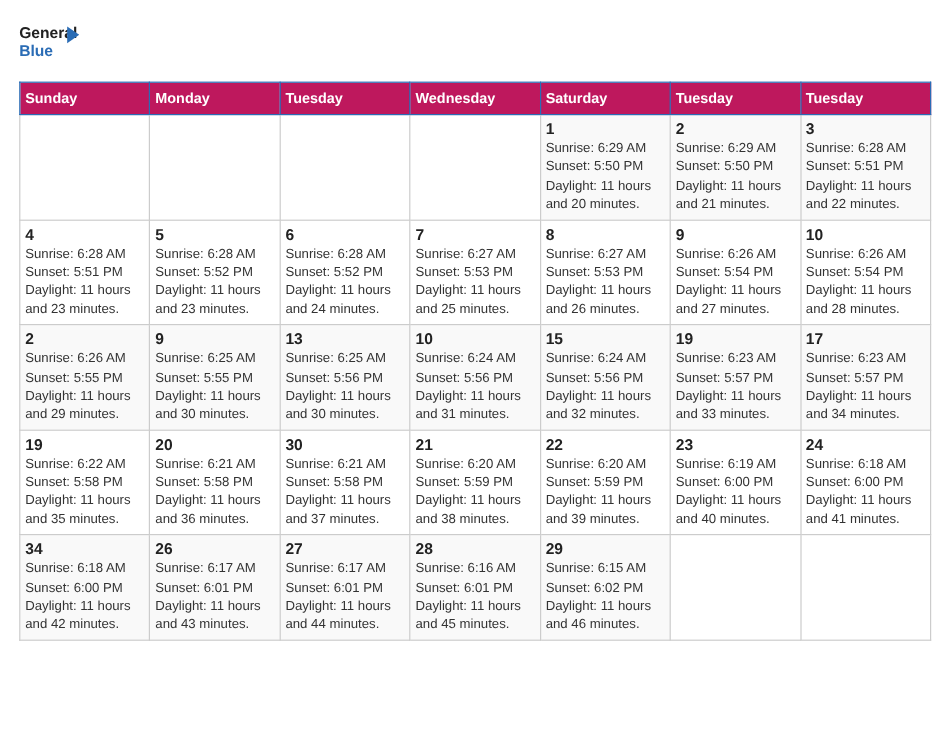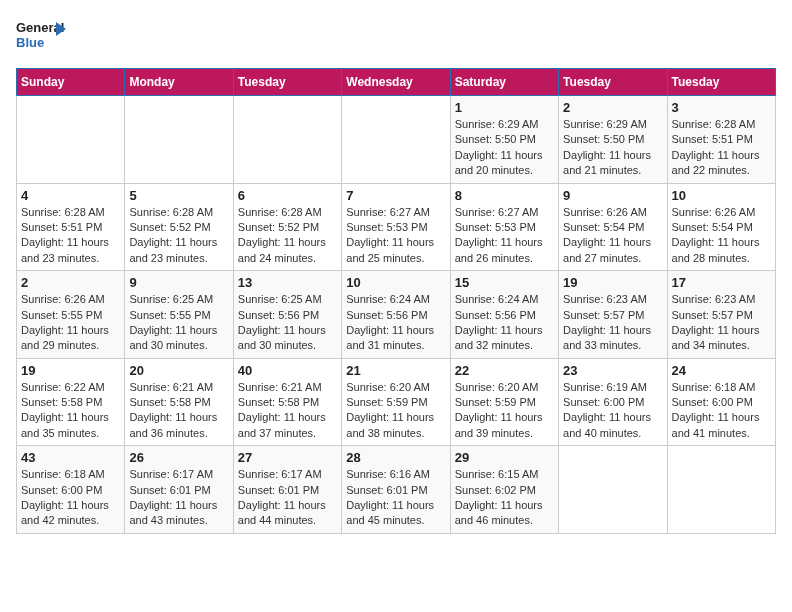--- a/index.html
+++ b/index.html
@@ -176,21 +176,21 @@
       <tr>
         <td>
           <span class="day-num">19</span>
           <div class="day-info">Sunrise: 6:22 AM<br>Sunset: 5:58 PM<br>Daylight: 11 hours and 35 minutes.</div>
         </td>
         <td>
           <span class="day-num">20</span>
           <div class="day-info">Sunrise: 6:21 AM<br>Sunset: 5:58 PM<br>Daylight: 11 hours and 36 minutes.</div>
         </td>
         <td>
-          <span class="day-num">40</span>
+          <span class="day-num">30</span>
           <div class="day-info">Sunrise: 6:21 AM<br>Sunset: 5:58 PM<br>Daylight: 11 hours and 37 minutes.</div>
         </td>
         <td>
           <span class="day-num">21</span>
           <div class="day-info">Sunrise: 6:20 AM<br>Sunset: 5:59 PM<br>Daylight: 11 hours and 38 minutes.</div>
         </td>
         <td>
           <span class="day-num">22</span>
           <div class="day-info">Sunrise: 6:20 AM<br>Sunset: 5:59 PM<br>Daylight: 11 hours and 39 minutes.</div>
         </td>
@@ -198,21 +198,21 @@
           <span class="day-num">23</span>
           <div class="day-info">Sunrise: 6:19 AM<br>Sunset: 6:00 PM<br>Daylight: 11 hours and 40 minutes.</div>
         </td>
         <td>
           <span class="day-num">24</span>
           <div class="day-info">Sunrise: 6:18 AM<br>Sunset: 6:00 PM<br>Daylight: 11 hours and 41 minutes.</div>
         </td>
       </tr>
       <tr>
         <td>
-          <span class="day-num">43</span>
+          <span class="day-num">34</span>
           <div class="day-info">Sunrise: 6:18 AM<br>Sunset: 6:00 PM<br>Daylight: 11 hours and 42 minutes.</div>
         </td>
         <td>
           <span class="day-num">26</span>
           <div class="day-info">Sunrise: 6:17 AM<br>Sunset: 6:01 PM<br>Daylight: 11 hours and 43 minutes.</div>
         </td>
         <td>
           <span class="day-num">27</span>
           <div class="day-info">Sunrise: 6:17 AM<br>Sunset: 6:01 PM<br>Daylight: 11 hours and 44 minutes.</div>
         </td>

